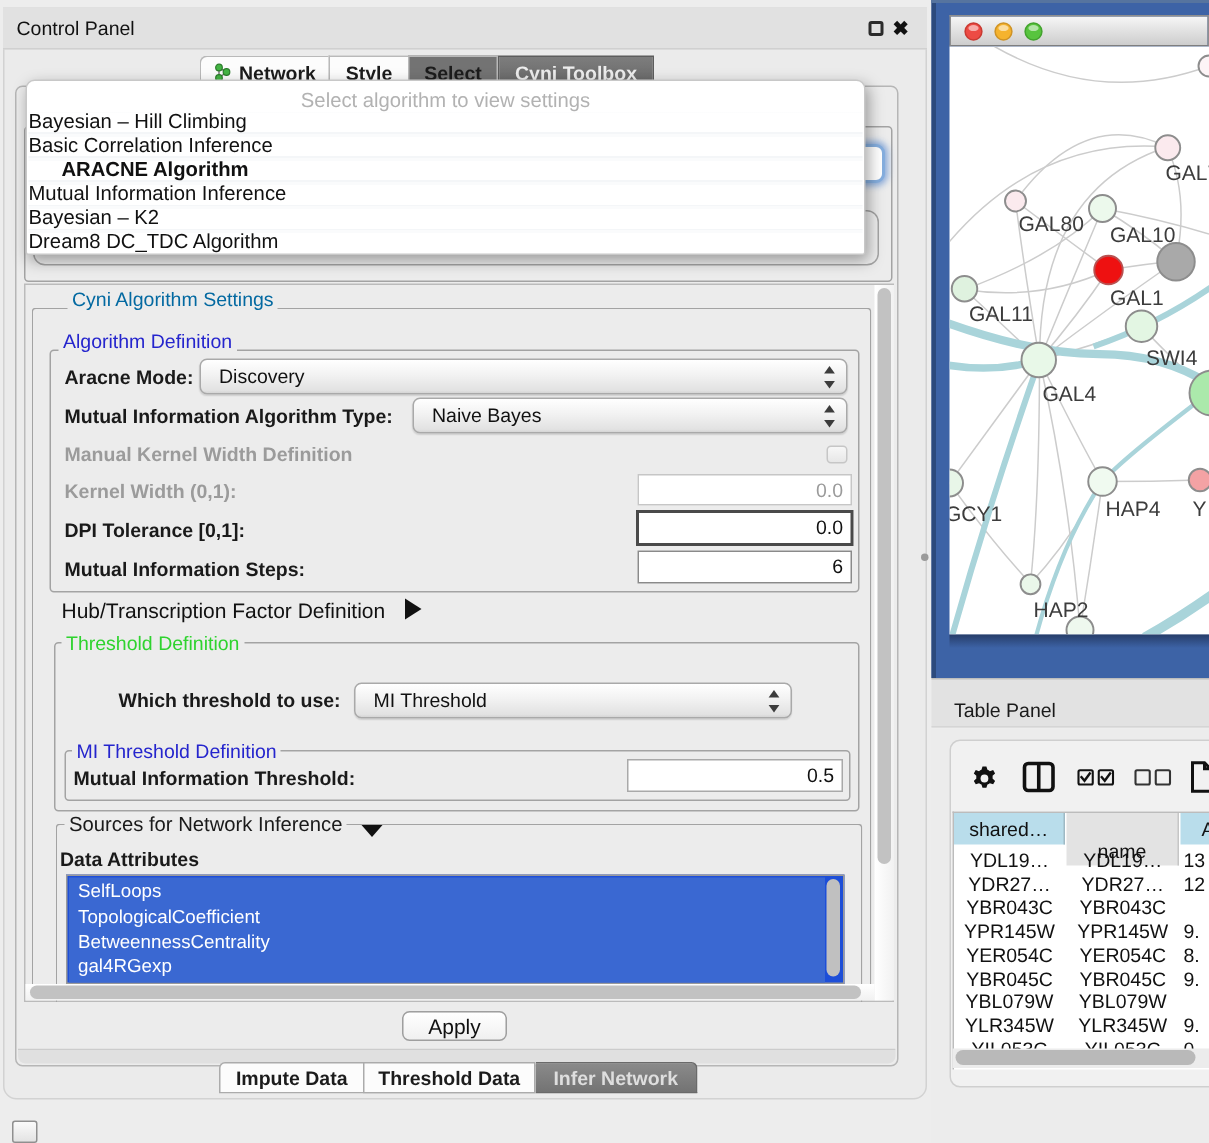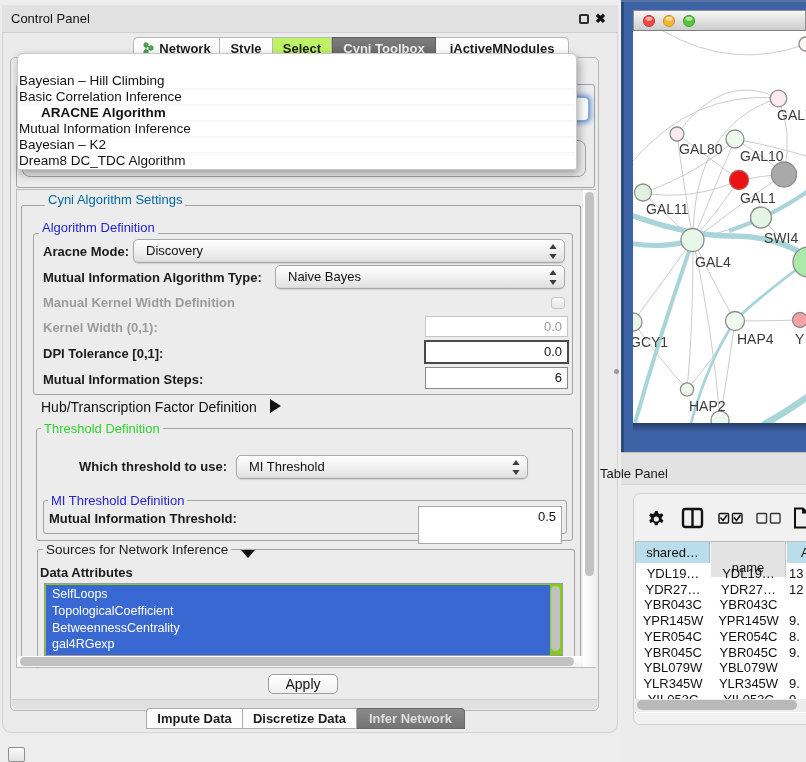--- a/index.html
+++ b/index.html
@@ -33,23 +33,22 @@
   <div style="display:flex; align-items:center; justify-content:center; width:86px; background:#fcfcfc; border:1px solid #b9b9b9; border-right:none; border-radius:5px 0 0 0;">
     <svg width="13" height="13" viewBox="0 0 13 13" style="margin-right:4px;">
       <line x1="4" y1="3" x2="9" y2="6" stroke="#777" stroke-width="1"></line>
       <line x1="4" y1="3" x2="4" y2="10" stroke="#777" stroke-width="1"></line>
       <line x1="4" y1="10" x2="9" y2="6" stroke="#777" stroke-width="1"></line>
       <circle cx="4" cy="3" r="2.2" fill="#44b544" stroke="#2c7d2c" stroke-width="0.8"></circle>
       <circle cx="9" cy="6" r="2.2" fill="#44b544" stroke="#2c7d2c" stroke-width="0.8"></circle>
       <circle cx="4" cy="10" r="2.2" fill="#44b544" stroke="#2c7d2c" stroke-width="0.8"></circle>
     </svg>Network</div>
   <div style="display:flex; align-items:center; justify-content:center; width:53px; background:#fcfcfc; border:1px solid #b9b9b9; border-right:none;">Style</div>
-  <div style="display:flex; align-items:center; justify-content:center; width:60px; background:#bef264; border:1px solid #b9b9b9;">Select</div>
+  <div style="display:flex; align-items:center; justify-content:center; width:60px; background:#737373; border:1px solid #b9b9b9;">Select</div>
   <div style="display:flex; align-items:center; justify-content:center; width:104px; background:linear-gradient(#7d7d7d,#666666); border:1px solid #5d5d5d; color:#ededed;">Cyni Toolbox</div>
-  <div style="display:flex; align-items:center; justify-content:center; width:133px; background:#fcfcfc; border:1px solid #b9b9b9; border-left:none; border-radius:0 5px 0 0;">jActiveMNodules</div>
 </div>
 
 <div class="abs" style="left:16px; top:84px; width:579px; height:104px; border:1px solid #a3a3a3; border-radius:3px;"></div>
 <div class="abs" style="left:25px; top:96px; width:565px; height:26px; background:#fff; border:2px solid #85aede; border-radius:6px; box-shadow:0 0 4px 2px rgba(90,140,210,0.65);"></div>
 <div class="abs" style="left:22px; top:140px; width:564px; height:37px; background:#efefef; border:1px solid #a5a5a5; border-radius:8px;"></div>
 
 <div class="abs" style="left:16px; top:189px; width:580px; height:479px; border:1px solid #bbbbbb; background:#ececec;"></div>
 
 <div class="abs" style="left:21px; top:205px; width:560px; height:460px; border:1px solid #a3a3a3; border-bottom:none; border-radius:3px 3px 0 0;"></div>
 <div class="gtitle" style="left:45px; top:192px; color:#0369a1;">Cyni Algorithm Settings</div>
@@ -97,51 +96,52 @@
     <span class="ct">MI Threshold</span>
     <svg class="arr" width="10" height="17" viewBox="0 0 10 17">
       <path d="M 5,1 L 8.6,6 L 1.4,6 Z" fill="#3c3c3c"></path>
       <path d="M 5,16 L 8.6,11 L 1.4,11 Z" fill="#3c3c3c"></path>
     </svg>
   </div>
 
 <div class="group" style="left:43px; top:500px; width:524px; height:34px;"></div>
 <div class="gtitle" style="left:48px; top:493px; color:#2525cd;">MI Threshold Definition</div>
 <div class="lbl" style="left:49px; top:511px;">Mutual Information Threshold:</div>
-<div class="field" style="left:418px; top:506px; width:144px; height:38px; border-color:#a9a9a9;">0.5</div>
+<div class="field" style="left:418px; top:506px; width:144px; height:22px; border-color:#a9a9a9;">0.5</div>
 
 <div class="abs" style="left:37px; top:549px; width:538px; height:119px; border:1px solid #a3a3a3; border-bottom:none; border-radius:3px 3px 0 0;"></div>
 <div class="gtitle" style="left:43px; top:542px; color:#1a1a1a; font-weight:normal; font-size:13.5px;">Sources for Network Inference</div>
 <div class="abs" style="left:241px; top:550px; width:0; height:0; border-left:7px solid transparent; border-right:7px solid transparent; border-top:8px solid #111; z-index:3;"></div>
 <div class="lbl" style="left:40px; top:565px;">Data Attributes</div>
 
-<div class="abs" style="left:44px; top:583px; width:519px; height:73px; background:#84cc16; border:1px solid #9a9a9a; overflow:hidden;">
+<div class="abs" style="left:44px; top:583px; width:519px; height:73px; background:#1d4ed8; border:1px solid #9a9a9a; overflow:hidden;">
   <div class="abs" style="left:1px; top:1px; width:504px; height:72px; background:#3a68d2; color:#fff; font-size:12.5px; line-height:16.8px; padding-left:6px; padding-top:1px;">SelfLoops<br>TopologicalCoefficient<br>BetweennessCentrality<br>gal4RGexp</div>
   <div class="abs" style="left:506px; top:2px; width:9px; height:65px; background:#c0c0c0; border-radius:5px;"></div>
 </div>
 
 <div class="abs" style="left:583px; top:190px; width:13px; height:477px; background:linear-gradient(90deg,#ffffff,#f1f1f1);"></div>
 <div class="abs" style="left:585px; top:192px; width:9px; height:384px; background:#c2c2c2; border-radius:5px;"></div>
 <div class="abs" style="left:17px; top:656px; width:566px; height:11px; background:linear-gradient(#ffffff,#f1f1f1);"></div>
 <div class="abs" style="left:20px; top:657px; width:554px; height:9px; background:#c2c2c2; border-radius:5px;"></div>
 
 <div class="abs" style="left:268px; top:674px; width:70px; height:20px; background:linear-gradient(#ffffff,#f0f0f0); border:1px solid #9f9f9f; border-radius:5px; font-size:14px; color:#111; text-align:center; padding-top:1px; z-index:6;">Apply</div>
 
 <div class="abs" style="left:146px; top:708px; height:21px; display:flex; font-size:13px; font-weight:bold; color:#1c1c1c; z-index:6;">
   <div style="display:flex; align-items:center; justify-content:center; width:96px; background:#fcfcfc; border:1px solid #ababab; border-right:none; border-radius:4px 0 0 0;">Impute Data</div>
-  <div style="display:flex; align-items:center; justify-content:center; width:115px; background:#fcfcfc; border:1px solid #ababab;">Discretize Data</div>
+  <div style="display:flex; align-items:center; justify-content:center; width:115px; background:#fcfcfc; border:1px solid #ababab;">Threshold Data</div>
   <div style="display:flex; align-items:center; justify-content:center; width:108px; background:linear-gradient(#8a8a8a,#737373); border:1px solid #6a6a6a; border-left:none; border-radius:0 4px 0 0; color:#dedede;">Infer Network</div>
 </div>
 
 <div class="abs" style="left:614px; top:369px; width:5px; height:5px; background:#9a9a9a; border-radius:50%;"></div>
 
 <div class="abs" style="left:8px; top:747px; width:17px; height:15px; background:linear-gradient(#fafafa,#e3e3e3); border:1px solid #8f8f8f; border-radius:2px;"></div>
 
 <div class="abs" style="left:17px; top:53px; width:560px; height:117px; background:#ffffff; border:1px solid #c8c8c8; border-radius:6px 6px 2px 2px; box-shadow:2px 4px 10px rgba(0,0,0,0.35); z-index:10; font-size:13.5px; color:#111;">
   <div style="position:absolute; left:1px; right:1px; top:21px; bottom:1px; background:repeating-linear-gradient(#ffffff 0 13px, #f4f6f8 13px 14px, #fafbfc 14px 16.12px);"></div>
+  <div style="position:absolute; top:5px; width:100%; text-align:center; color:#b2b2b2;">Select algorithm to view settings</div>
   <div style="position:absolute; top:19px; left:1px; line-height:16.1px; white-space:nowrap;">Bayesian – Hill Climbing<br>Basic Correlation Inference<br><span class="b">ARACNE Algorithm</span><br>Mutual Information Inference<br>Bayesian – K2<br>Dream8 DC_TDC Algorithm</div>
 </div>
 
 <div class="abs" style="left:621px; top:0; width:185px; height:452px; background:#3d63a6;"></div>
 <div class="abs" style="left:621px; top:0; width:3px; height:452px; background:#2c4a7d;"></div>
 <div class="abs" style="left:621px; top:0; width:185px; height:2px; background:#56749f;"></div>
 
 <div class="abs" style="left:633px; top:10px; width:173px; height:21px; background:linear-gradient(#f6f6f6,#cdcdcd); border:1px solid #8e8e8e; border-bottom:1px solid #7e7e7e;"></div>
 <svg class="abs" style="left:641px; top:14px;" width="60" height="14" viewBox="0 0 60 14">
   <circle cx="8" cy="7" r="5.6" fill="#ed4b44" stroke="#c93a32" stroke-width="1"></circle>
@@ -219,21 +219,21 @@
     <text x="104" y="313">HAP4</text>
     <text x="162" y="313">Y</text>
     <text x="56" y="380">HAP2</text>
   </g>
 </svg>
 </div>
 
 <div class="abs" style="left:633px; top:423px; width:173px; height:9px; background:linear-gradient(rgba(20,30,55,0.55), rgba(40,60,100,0.0));"></div>
 
 <div class="abs" style="left:621px; top:452px; width:185px; height:33px; background:#e2e2e2; border-top:1px solid #bdbdbd; border-bottom:1px solid #d5d5d5;"></div>
-<div class="abs" style="left:600px; top:466px; font-size:13px; color:#1a1a1a;">Table Panel</div>
+<div class="abs" style="left:636px; top:466px; font-size:13px; color:#1a1a1a;">Table Panel</div>
 <div class="abs" style="left:621px; top:486px; width:185px; height:276px; background:#ececec;"></div>
 
 <div class="abs" style="left:633px; top:493px; width:180px; height:232px; background:#f1f1f1; border:1px solid #cfcfcf; border-radius:7px;"></div>
 
 <svg class="abs" style="left:640px; top:503px;" width="166" height="30" viewBox="0 0 166 30">
   <g fill="#111">
     <path d="M 15,8 l 2.6,0 0.7,2.2 a 6,6 0 0 1 1.6,0.9 l 2.2,-0.8 1.3,2.3 -1.7,1.6 a 6,6 0 0 1 0,1.8 l 1.7,1.6 -1.3,2.3 -2.2,-0.8 a 6,6 0 0 1 -1.6,0.9 l -0.7,2.2 -2.6,0 -0.7,-2.2 a 6,6 0 0 1 -1.6,-0.9 l -2.2,0.8 -1.3,-2.3 1.7,-1.6 a 6,6 0 0 1 0,-1.8 l -1.7,-1.6 1.3,-2.3 2.2,0.8 a 6,6 0 0 1 1.6,-0.9 z"></path>
     <circle cx="16.3" cy="16" r="2.6" fill="#f1f1f1"></circle>
   </g>
   <rect x="43" y="6" width="19" height="18" rx="2.5" fill="none" stroke="#111" stroke-width="2.4"></rect>

